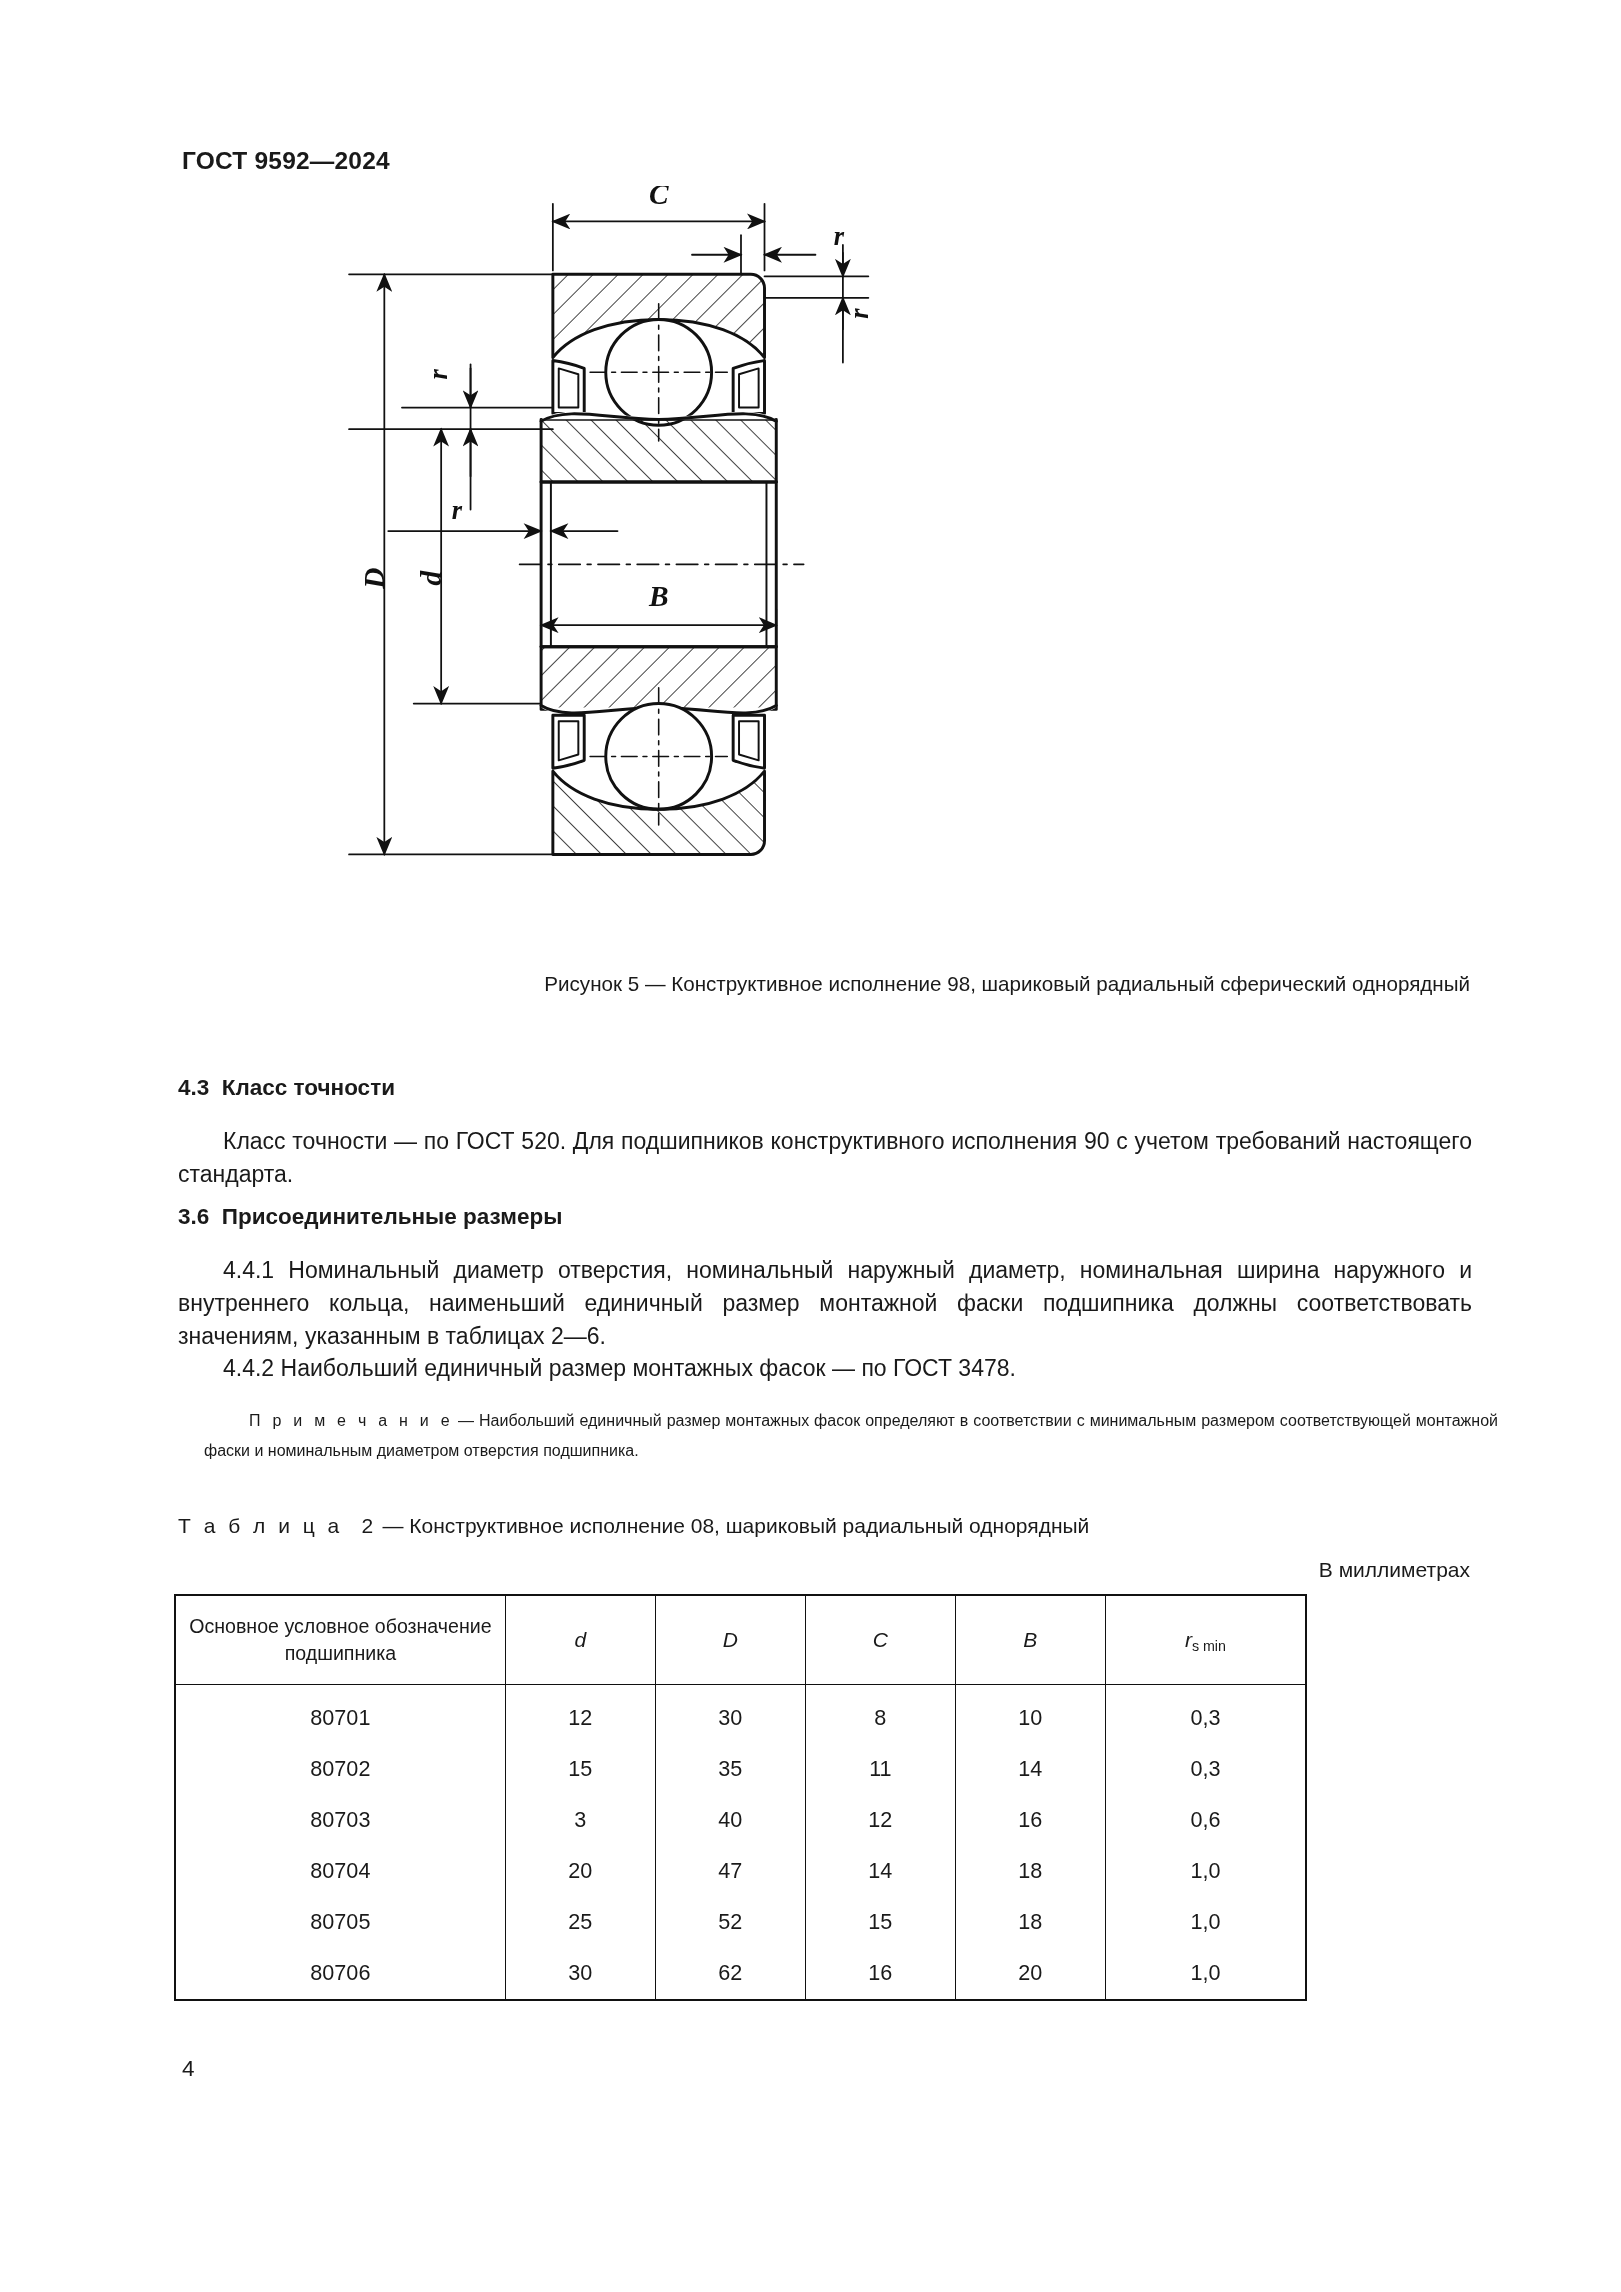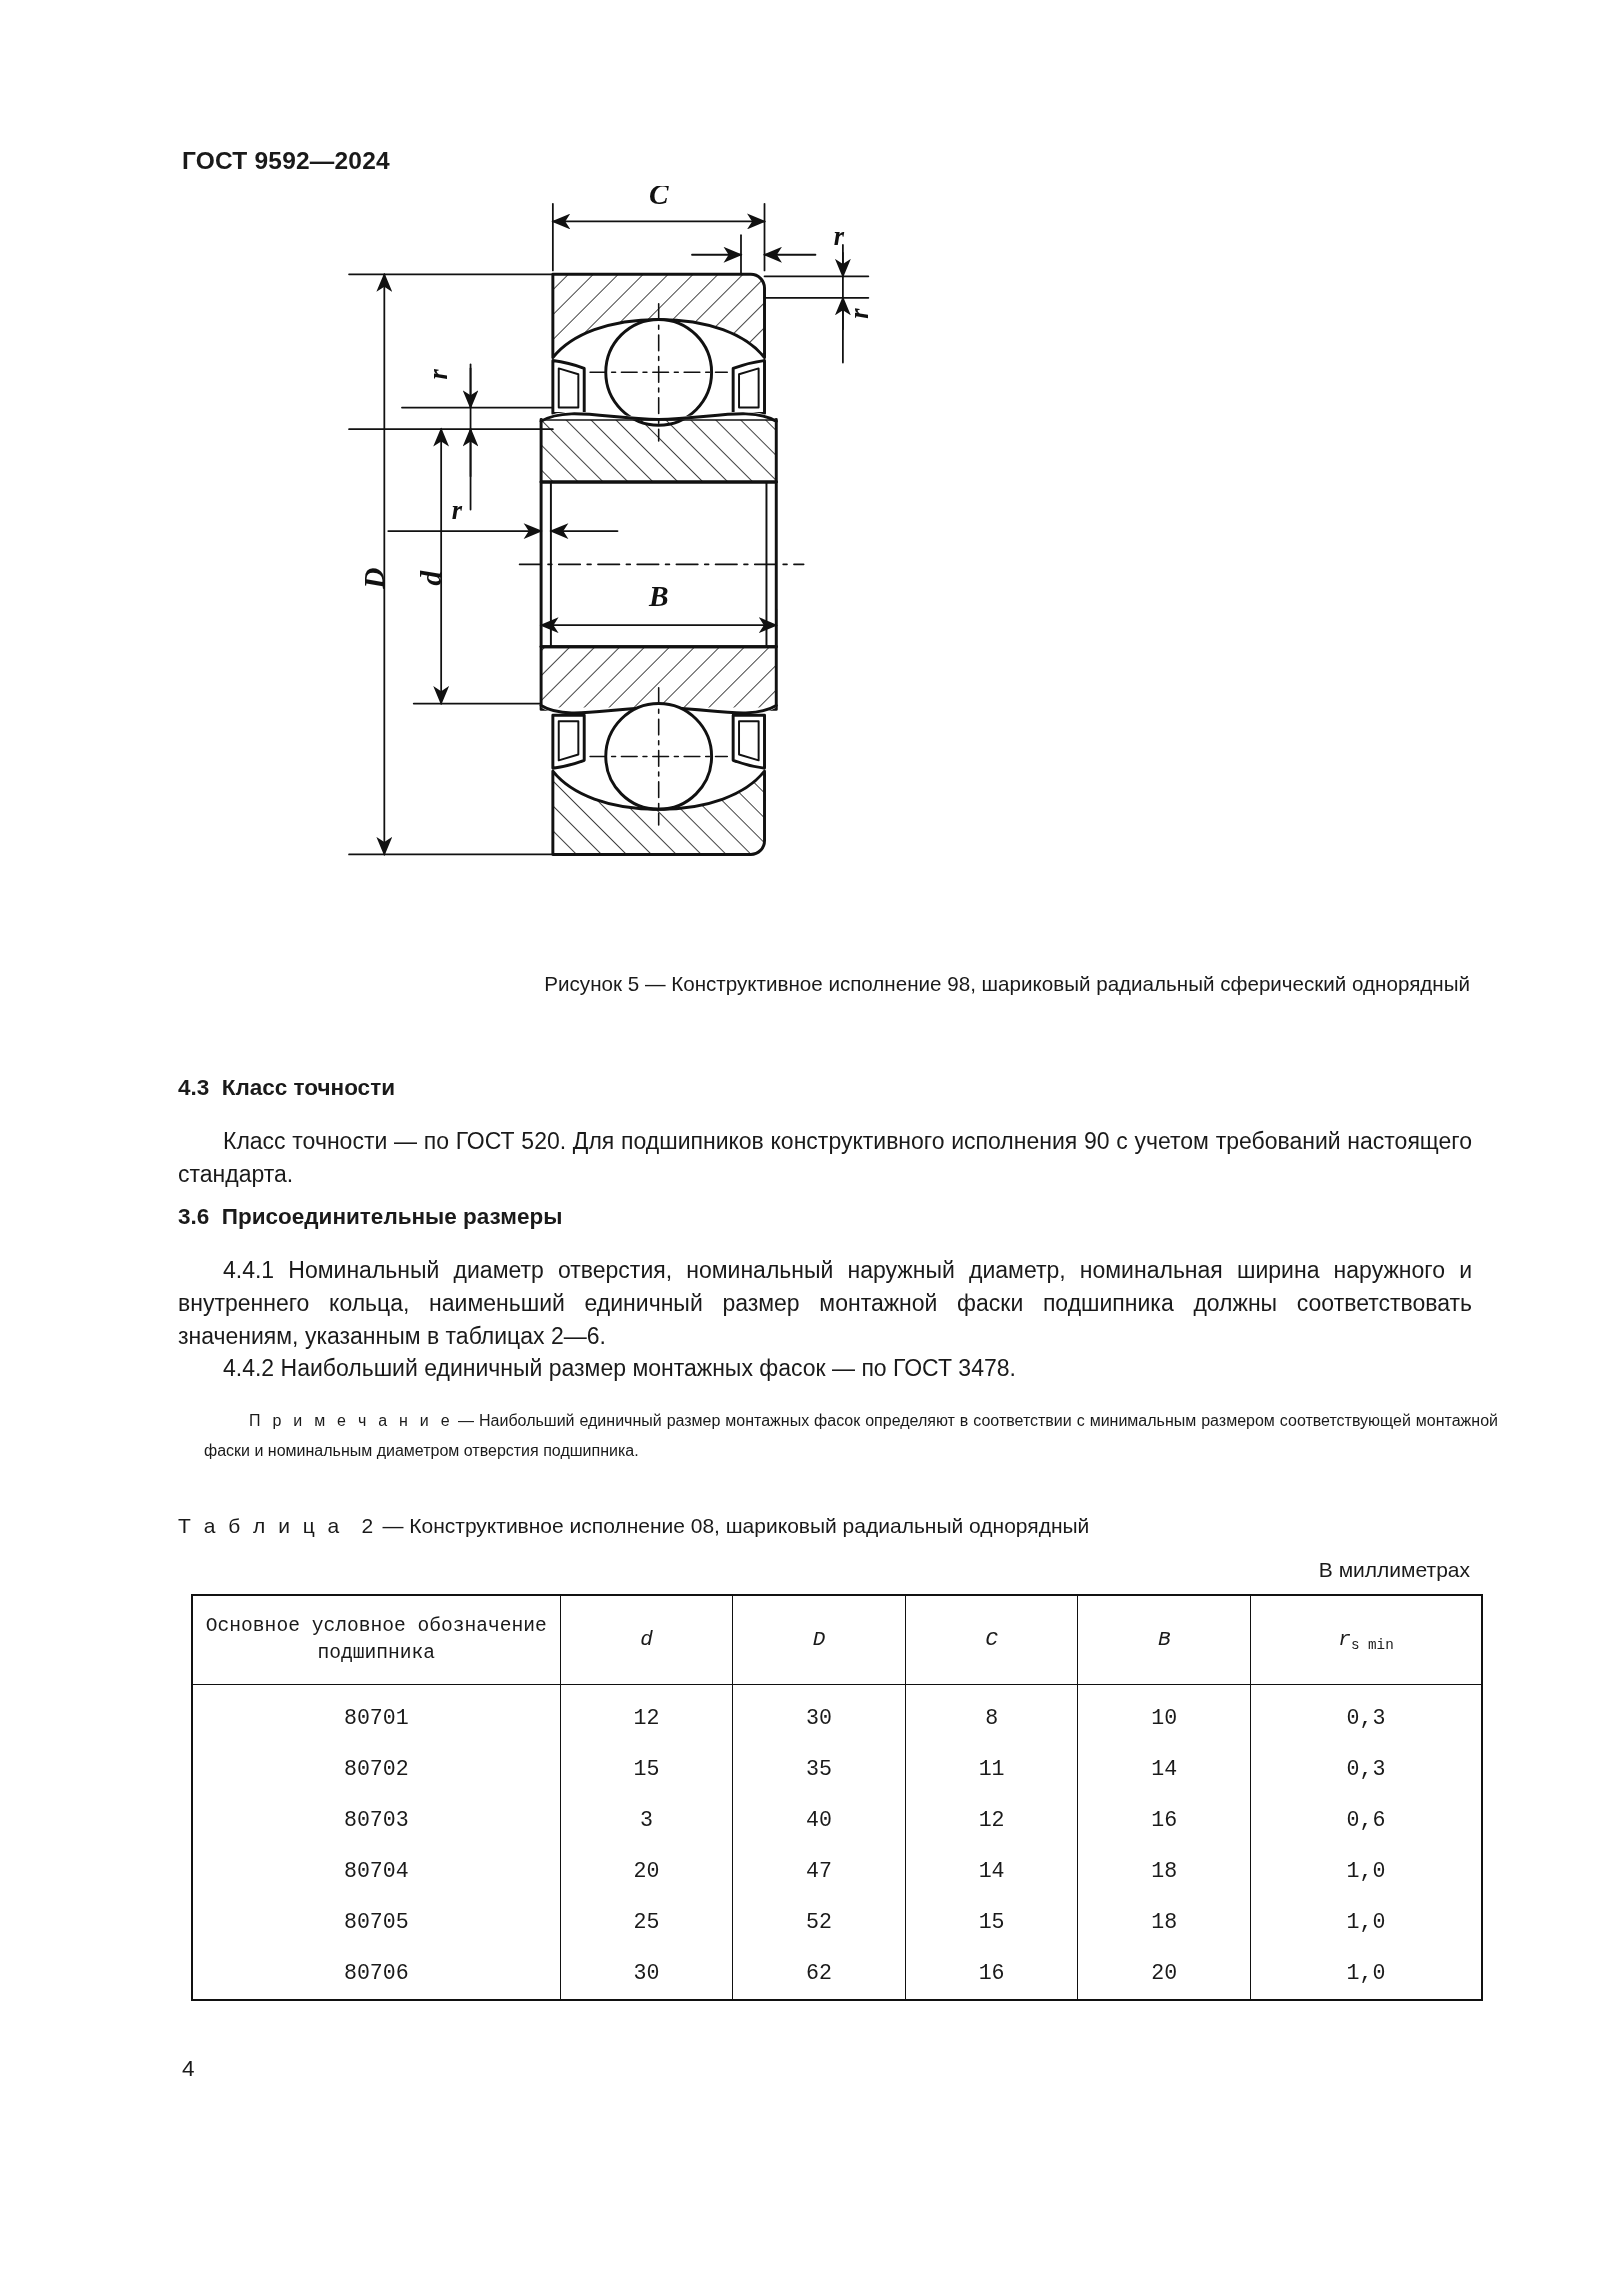--- a/index.html
+++ b/index.html
@@ -91,26 +91,25 @@
     white-space: pre;
   }
   .tbl-units {
     position: absolute;
     right: 151px;
     top: 1558px;
     font-size: 21px;
   }
   table.data {
     position: absolute;
-    left: 191px;
+    left: 174px;
     top: 1594px;
-    width: 1292px;
+    width: 1133px;
     border-collapse: collapse;
     font-size: 21px;
-    font-family: Liberation Mono, monospace;
   }
   table.data th, table.data td {
     border-left: 1.5px solid #111;
     border-right: 1.5px solid #111;
     text-align: center;
     vertical-align: middle;
   }
   table.data thead th {
     border-top: 2.9px solid #111;
     border-bottom: 1.5px solid #111;

